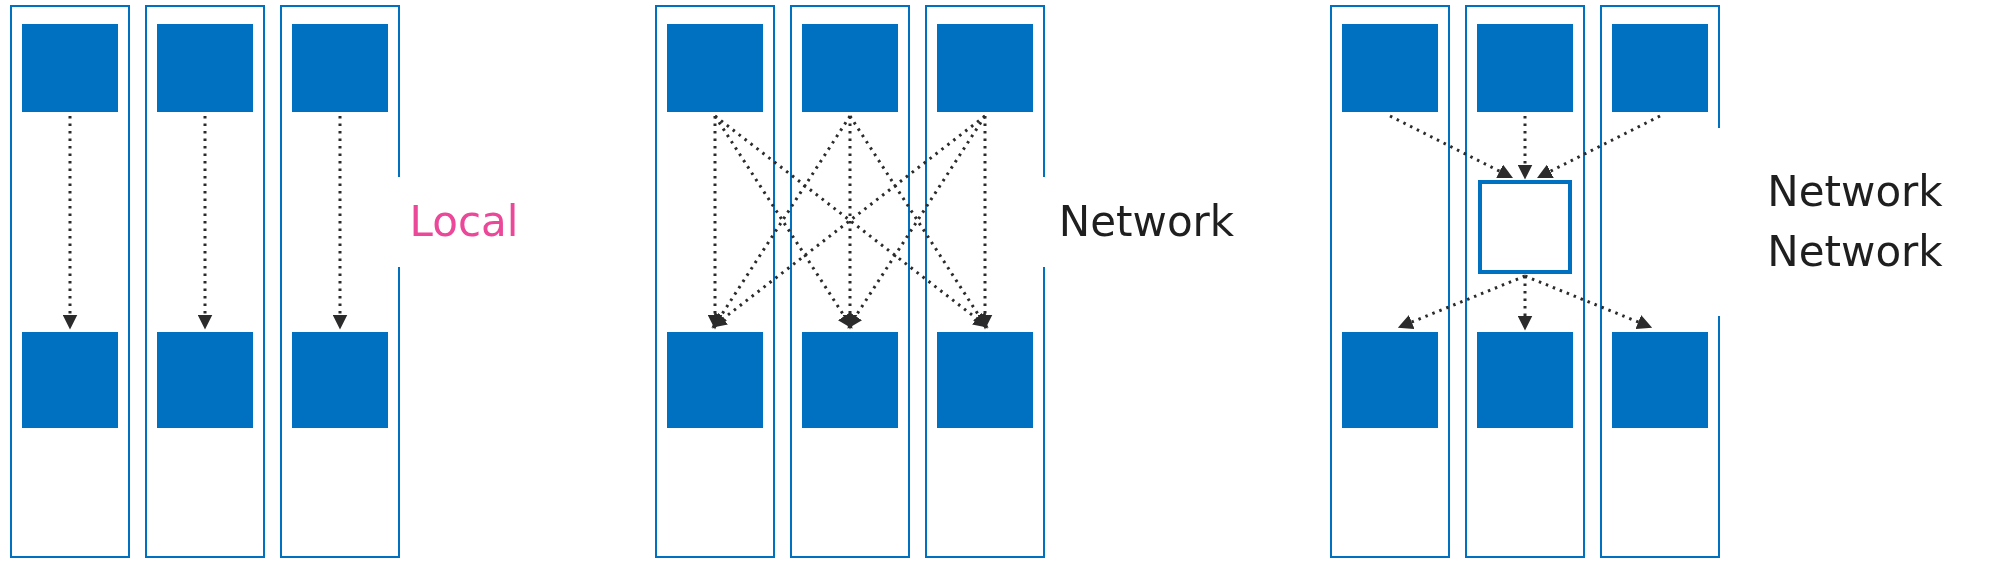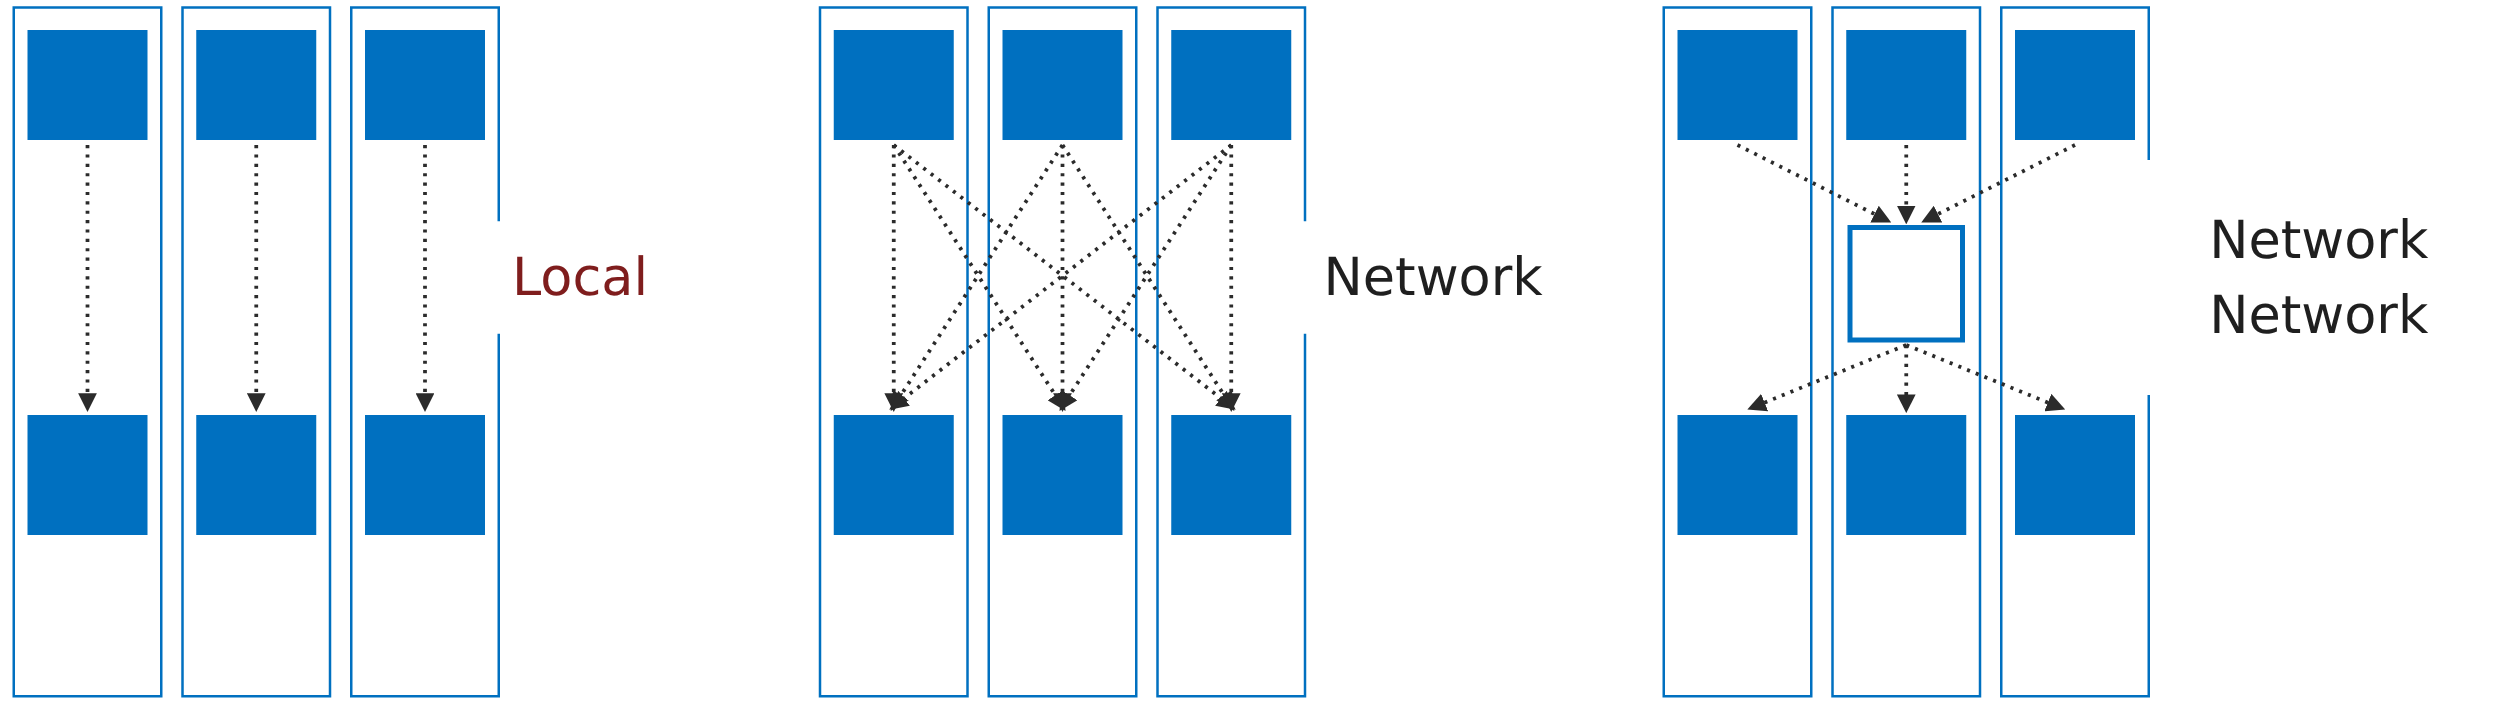--- a/index.html
+++ b/index.html
@@ -49,21 +49,21 @@
 <div class="panel">
       <div class="column" style="left: 10px; top: 5px; border-color: rgb(0, 112, 192);"></div>
       <div class="sq" style="left: 22px; top: 24px; width: 96px; height: 88px; background: rgb(0, 112, 192);"></div>
       <div class="sq" style="left: 22px; top: 332px; width: 96px; height: 96px; background: rgb(0, 112, 192);"></div>
       <div class="column" style="left: 145px; top: 5px; border-color: rgb(0, 112, 192);"></div>
       <div class="sq" style="left: 157px; top: 24px; width: 96px; height: 88px; background: rgb(0, 112, 192);"></div>
       <div class="sq" style="left: 157px; top: 332px; width: 96px; height: 96px; background: rgb(0, 112, 192);"></div>
       <div class="column" style="left: 280px; top: 5px; border-color: rgb(0, 112, 192);"></div>
       <div class="sq" style="left: 292px; top: 24px; width: 96px; height: 88px; background: rgb(0, 112, 192);"></div>
       <div class="sq" style="left: 292px; top: 332px; width: 96px; height: 96px; background: rgb(0, 112, 192);"></div>
-      <div class="plabel" style="left: 394px; top: 177px; width: 140px; height: 90px; color: #7f1d1d;">
+      <div class="plabel" style="left: 394px; top: 177px; width: 140px; height: 90px; color: #ec4899;">
         <span>Local</span>
       </div>
     </div>
     <div class="panel">
       <div class="column" style="left: 655px; top: 5px; border-color: rgb(0, 112, 192);"></div>
       <div class="sq" style="left: 667px; top: 24px; width: 96px; height: 88px; background: rgb(0, 112, 192);"></div>
       <div class="sq" style="left: 667px; top: 332px; width: 96px; height: 96px; background: rgb(0, 112, 192);"></div>
       <div class="column" style="left: 790px; top: 5px; border-color: rgb(0, 112, 192);"></div>
       <div class="sq" style="left: 802px; top: 24px; width: 96px; height: 88px; background: rgb(0, 112, 192);"></div>
       <div class="sq" style="left: 802px; top: 332px; width: 96px; height: 96px; background: rgb(0, 112, 192);"></div>

